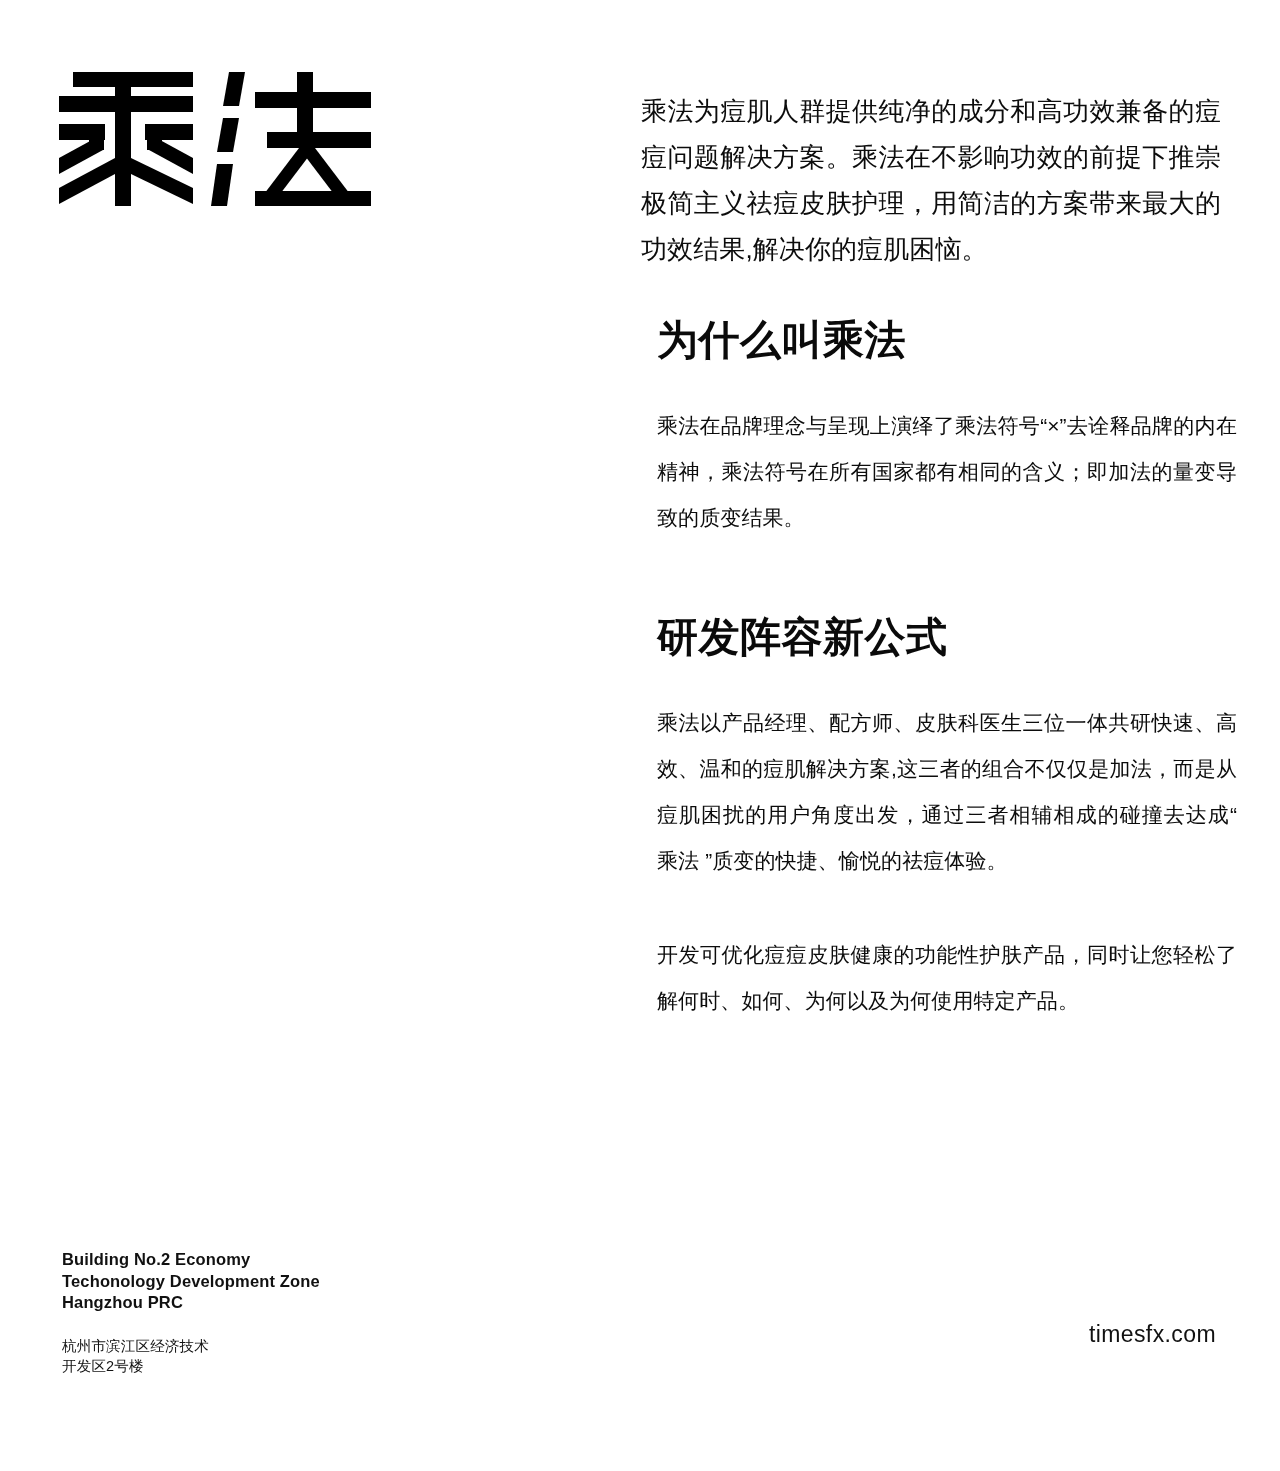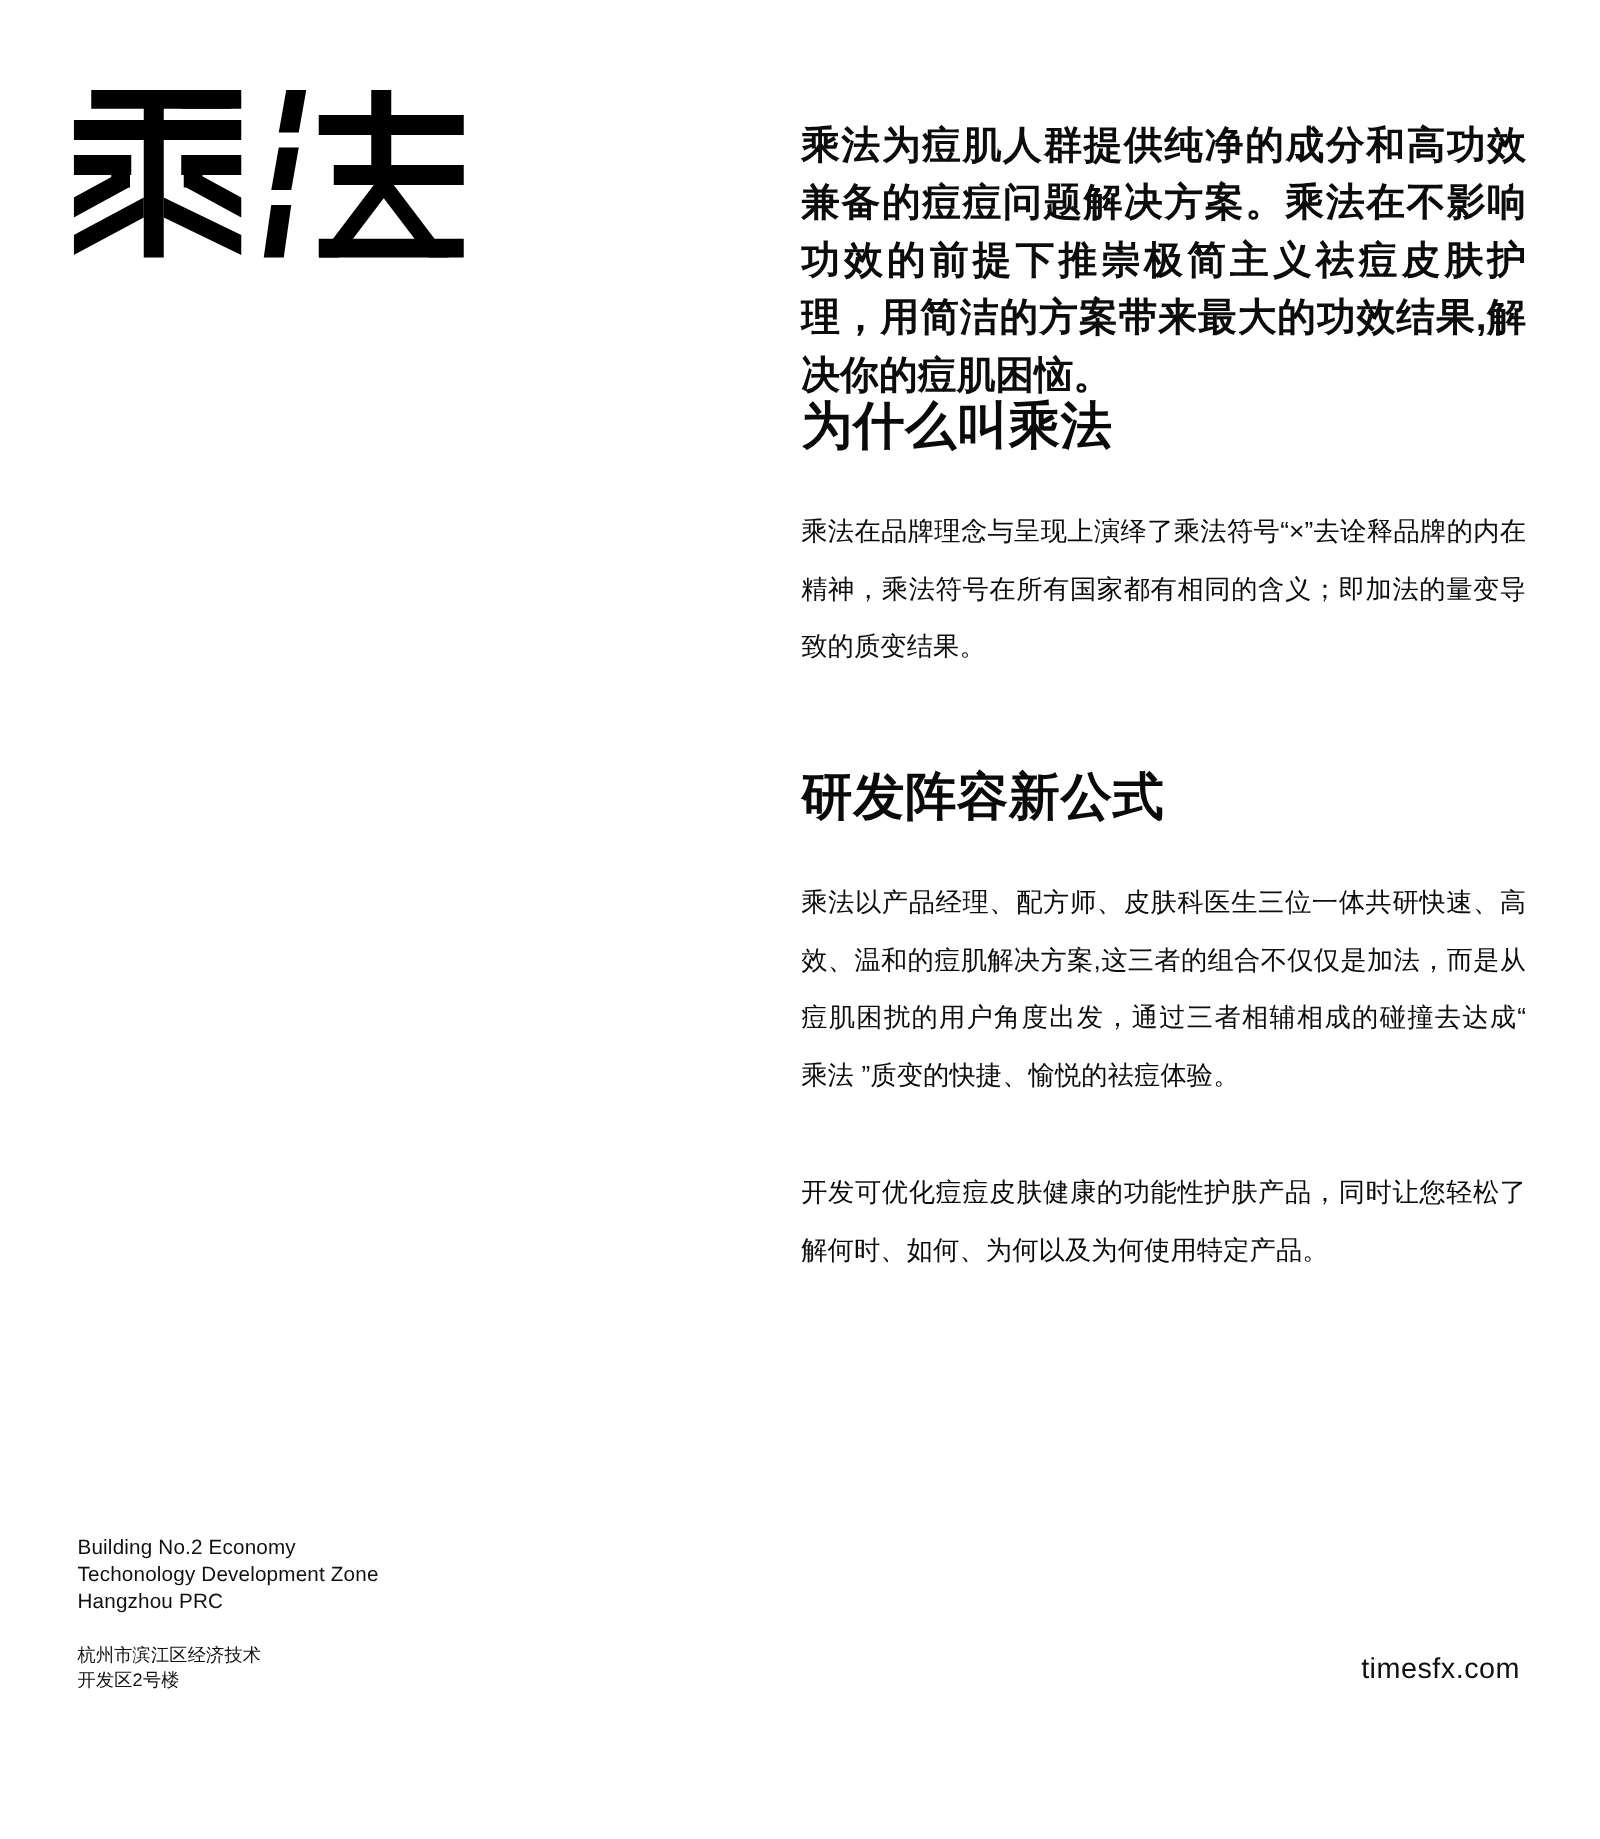--- a/index.html
+++ b/index.html
@@ -75,21 +75,22 @@
     left: 62px;
     top: 1228px;
     width: 420px;
   }
   .address-en {
     font-size: 16.5px;
     line-height: 21.5px;
     letter-spacing: 0.15px;
     color: #111111;
     white-space: pre-line;
-    font-weight: 400;
+    font-weight: 700;
+    margin-top: 21px;
   }
   .address-cn {
     margin-top: 22px;
     font-size: 14.5px;
     line-height: 20px;
     letter-spacing: 0.2px;
     color: #111111;
     white-space: pre-line;
     font-weight: 400;
   }
@@ -100,32 +101,32 @@
     left: 641px;
     top: 0;
     width: 582px;
   }
 
   .intro-para {
     position: absolute;
     left: 0;
     top: 62px;
     width: 580px;
-    font-size: 31px;
+    font-size: 26px;
     line-height: 46px;
     letter-spacing: 0.1px;
     color: #0c0c0c;
-    font-weight: 700;
+    font-weight: 400;
     text-align: justify;
     text-justify: inter-character;
   }
 
   .section {
     position: absolute;
-    left: 0;
+    left: 16px;
     width: 580px;
   }
   .section-why   { top: 315px; }
   .section-rd    { top: 612px; }
 
   .section-heading {
     font-size: 41px;
     line-height: 50px;
     font-weight: 700;
     letter-spacing: 0.5px;

